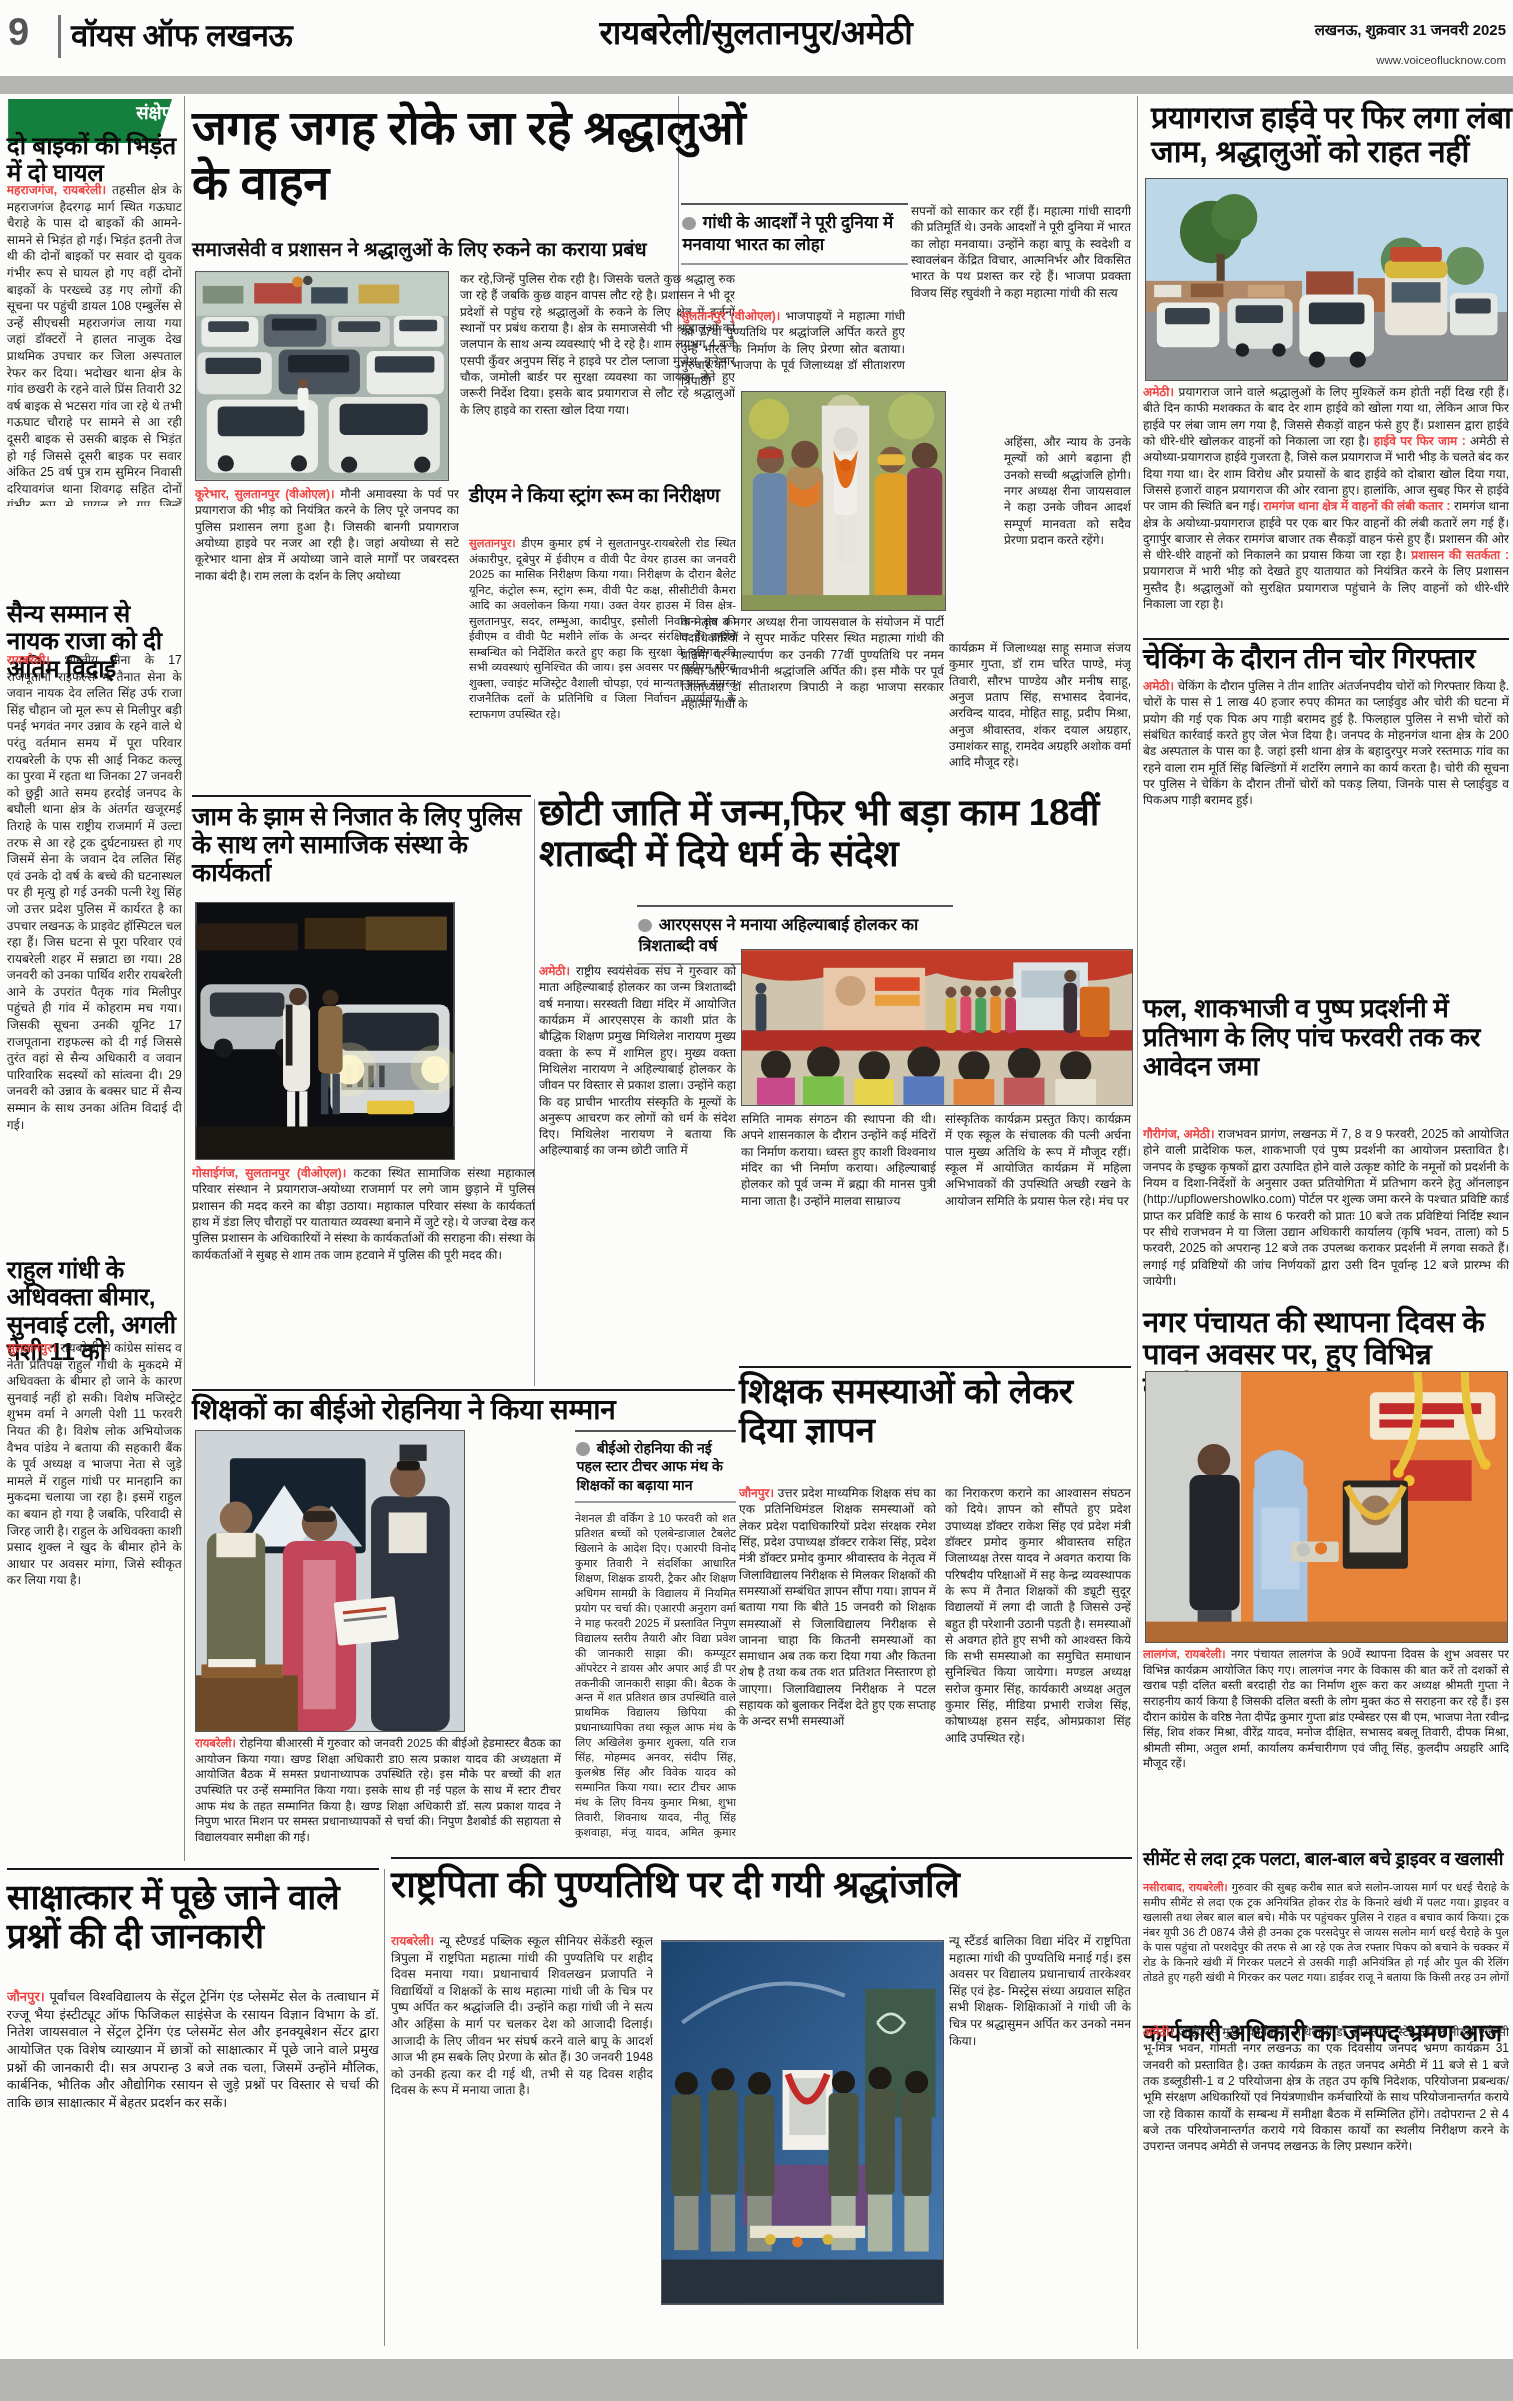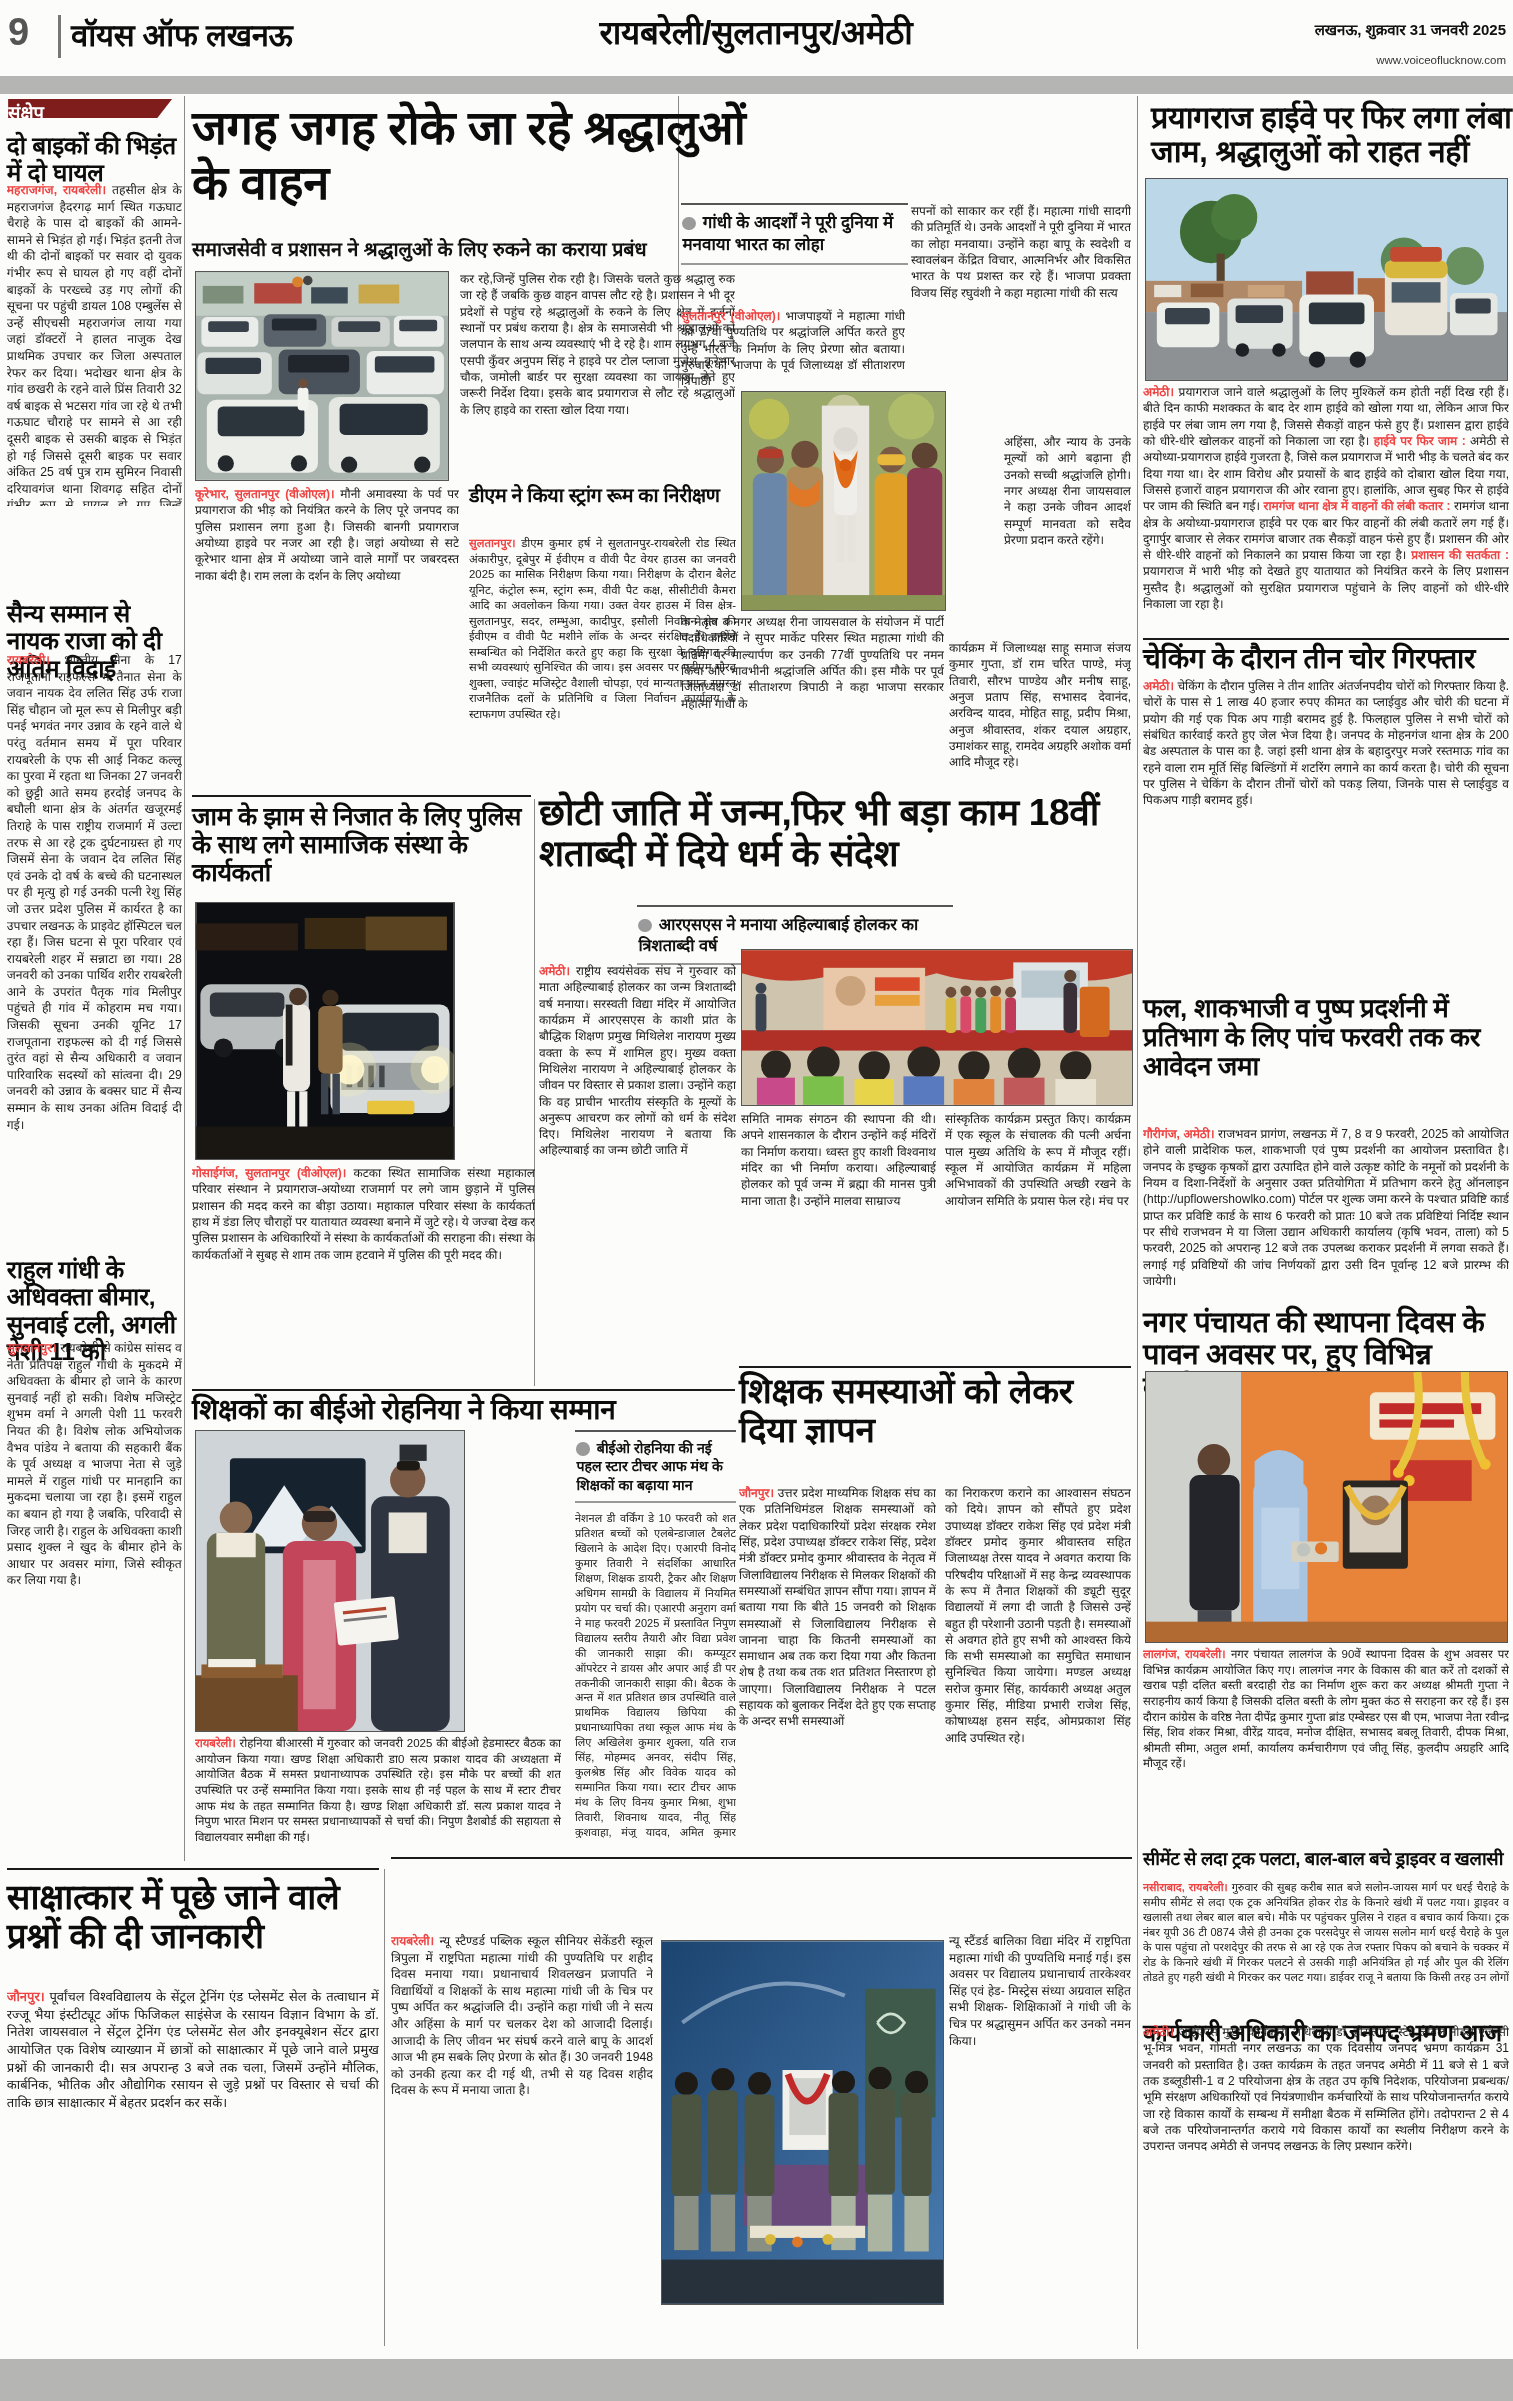--- a/index.html
+++ b/index.html
@@ -17,22 +17,22 @@
   .photo{position:absolute;overflow:hidden;border:0.7px solid #555;background:#ccc;}
   .photo svg{display:block;}
   
   #pgno{left:8.1px;top:11px;font-size:38px;font-weight:700;color:#555;}
   #mastbar{left:58px;top:15px;width:3.4px;height:43px;background:#777;position:absolute;}
   #masthead{left:71px;top:19px;font-size:31px;}
   #regiontitle{left:434px;top:15px;width:644px;text-align:center;font-size:33px;}
   #dateline{left:1194px;top:19px;width:312px;text-align:right;font-size:15px;font-weight:700;}
   #website{left:1194px;top:54px;width:312px;text-align:right;font-size:11.5px;color:#333;}
   
-  #briefbox{left:8.1px;top:99px;width:164px;height:19px;background:#7f1d1d;color:#fff;
-     font-size:18.3px;font-weight:700;text-align:left;line-height:27px;
+  #briefbox{left:8.1px;top:99px;width:164px;height:44px;background:#15803d;color:#fff;
+     font-size:18.3px;font-weight:700;text-align:right;line-height:27px;
      clip-path:polygon(0 0,100% 0,91% 100%,0 100%);}
   #bikes-h{left:6.8px;top:132px;width:176px;font-size:24.4px;}
   #bikes-b{left:6.8px;top:182px;width:175px;height:324px;font-size:12.2px;}
   #army-h{left:6.8px;top:600px;width:176px;font-size:24.4px;}
   #army-b{left:6.8px;top:652px;width:175px;height:600px;font-size:12.2px;}
   #rahul-h{left:6.8px;top:1256px;width:178px;font-size:24.4px;}
   #rahul-b{left:6.8px;top:1340px;width:175px;height:519px;font-size:12.2px;}
   #interview-h{left:6.8px;top:1877px;width:374px;font-size:35px;}
   #interview-b{left:6.8px;top:1988px;width:372px;height:358px;font-size:13px;}
   
@@ -389,20 +389,21 @@
       </g>
     </svg>
   </div>
   <div class="abs bodytxt" id="chh-b2">समिति नामक संगठन की स्थापना की थी। अपने शासनकाल के दौरान उन्होंने कई मंदिरों का निर्माण कराया। ध्वस्त हुए काशी विश्वनाथ मंदिर का भी निर्माण कराया। अहिल्याबाई होलकर को पूर्व जन्म में ब्रह्मा की मानस पुत्री माना जाता है। उन्होंने मालवा साम्राज्य</div>
   <div class="abs bodytxt" id="chh-b3">सांस्कृतिक कार्यक्रम प्रस्तुत किए। कार्यक्रम में एक स्कूल के संचालक की पत्नी अर्चना पाल मुख्य अतिथि के रूप में मौजूद रहीं। स्कूल में आयोजित कार्यक्रम में महिला अभिभावकों की उपस्थिति अच्छी रखने के आयोजन समिति के प्रयास फेल रहे। मंच पर</div>
 
   <div class="abs head" id="memo-h">शिक्षक समस्याओं को लेकर दिया ज्ञापन</div>
   <div class="abs bodytxt" id="memo-b1"><b>जौनपुर।</b> <span>उत्तर प्रदेश माध्यमिक शिक्षक संघ का एक प्रतिनिधिमंडल शिक्षक समस्याओं को लेकर प्रदेश पदाधिकारियों प्रदेश संरक्षक रमेश सिंह, प्रदेश उपाध्यक्ष डॉक्टर राकेश सिंह, प्रदेश मंत्री डॉक्टर प्रमोद कुमार श्रीवास्तव के नेतृत्व में जिलाविद्यालय निरीक्षक से मिलकर शिक्षकों की समस्याओं सम्बंधित ज्ञापन सौंपा गया। ज्ञापन में बताया गया कि बीते 15 जनवरी को शिक्षक समस्याओं से जिलाविद्यालय निरीक्षक से जानना चाहा कि कितनी समस्याओं का समाधान अब तक करा दिया गया और कितना शेष है तथा कब तक शत प्रतिशत निस्तारण हो जाएगा। जिलाविद्यालय निरीक्षक ने पटल सहायक को बुलाकर निर्देश देते हुए एक सप्ताह के अन्दर सभी समस्याओं</span></div>
   <div class="abs bodytxt" id="memo-b2">का निराकरण कराने का आश्वासन संघठन को दिये। ज्ञापन को सौंपते हुए प्रदेश उपाध्यक्ष डॉक्टर राकेश सिंह एवं प्रदेश मंत्री डॉक्टर प्रमोद कुमार श्रीवास्तव सहित जिलाध्यक्ष तेरस यादव ने अवगत कराया कि परिषदीय परिक्षाओं में सह केन्द्र व्यवस्थापक के रूप में तैनात शिक्षकों की ड्यूटी सुदूर विद्यालयों में लगा दी जाती है जिससे उन्हें बहुत ही परेशानी उठानी पड़ती है। समस्याओं से अवगत होते हुए सभी को आश्वस्त किये कि सभी समस्याओ का समुचित समाधान सुनिश्चित किया जायेगा। मण्डल अध्यक्ष सरोज कुमार सिंह, कार्यकारी अध्यक्ष अतुल कुमार सिंह, मीडिया प्रभारी राजेश सिंह, कोषाध्यक्ष हसन सईद, ओमप्रकाश सिंह आदि उपस्थित रहे।</div>
 
+  <div class="abs head" id="trib-h">राष्ट्रपिता की पुण्यतिथि पर दी गयी श्रद्धांजलि</div>
   <div class="abs bodytxt" id="trib-b1"><b>रायबरेली।</b> <span>न्यू स्टैण्डर्ड पब्लिक स्कूल सीनियर सेकेंडरी स्कूल त्रिपुला में राष्ट्रपिता महात्मा गांधी की पुण्यतिथि पर शहीद दिवस मनाया गया। प्रधानाचार्य शिवलखन प्रजापति ने विद्यार्थियों व शिक्षकों के साथ महात्मा गांधी जी के चित्र पर पुष्प अर्पित कर श्रद्धांजलि दी। उन्होंने कहा गांधी जी ने सत्य और अहिंसा के मार्ग पर चलकर देश को आजादी दिलाई। आजादी के लिए जीवन भर संघर्ष करने वाले बापू के आदर्श आज भी हम सबके लिए प्रेरणा के स्रोत हैं। 30 जनवरी 1948 को उनकी हत्या कर दी गई थी, तभी से यह दिवस शहीद दिवस के रूप में मनाया जाता है।</span></div>
   <div class="photo" id="trib-ph">
     <svg width="281" height="363" viewBox="0 0 415 535">
       <defs>
           <linearGradient id="bgblue" x1="0" y1="0" x2="1" y2="1">
             <stop offset="0" stop-color="#1c4470"></stop>
             <stop offset="1" stop-color="#4a7cb0"></stop>
           </linearGradient>
         </defs>
       <rect width="415" height="535" fill="url(#bgblue)"></rect>

